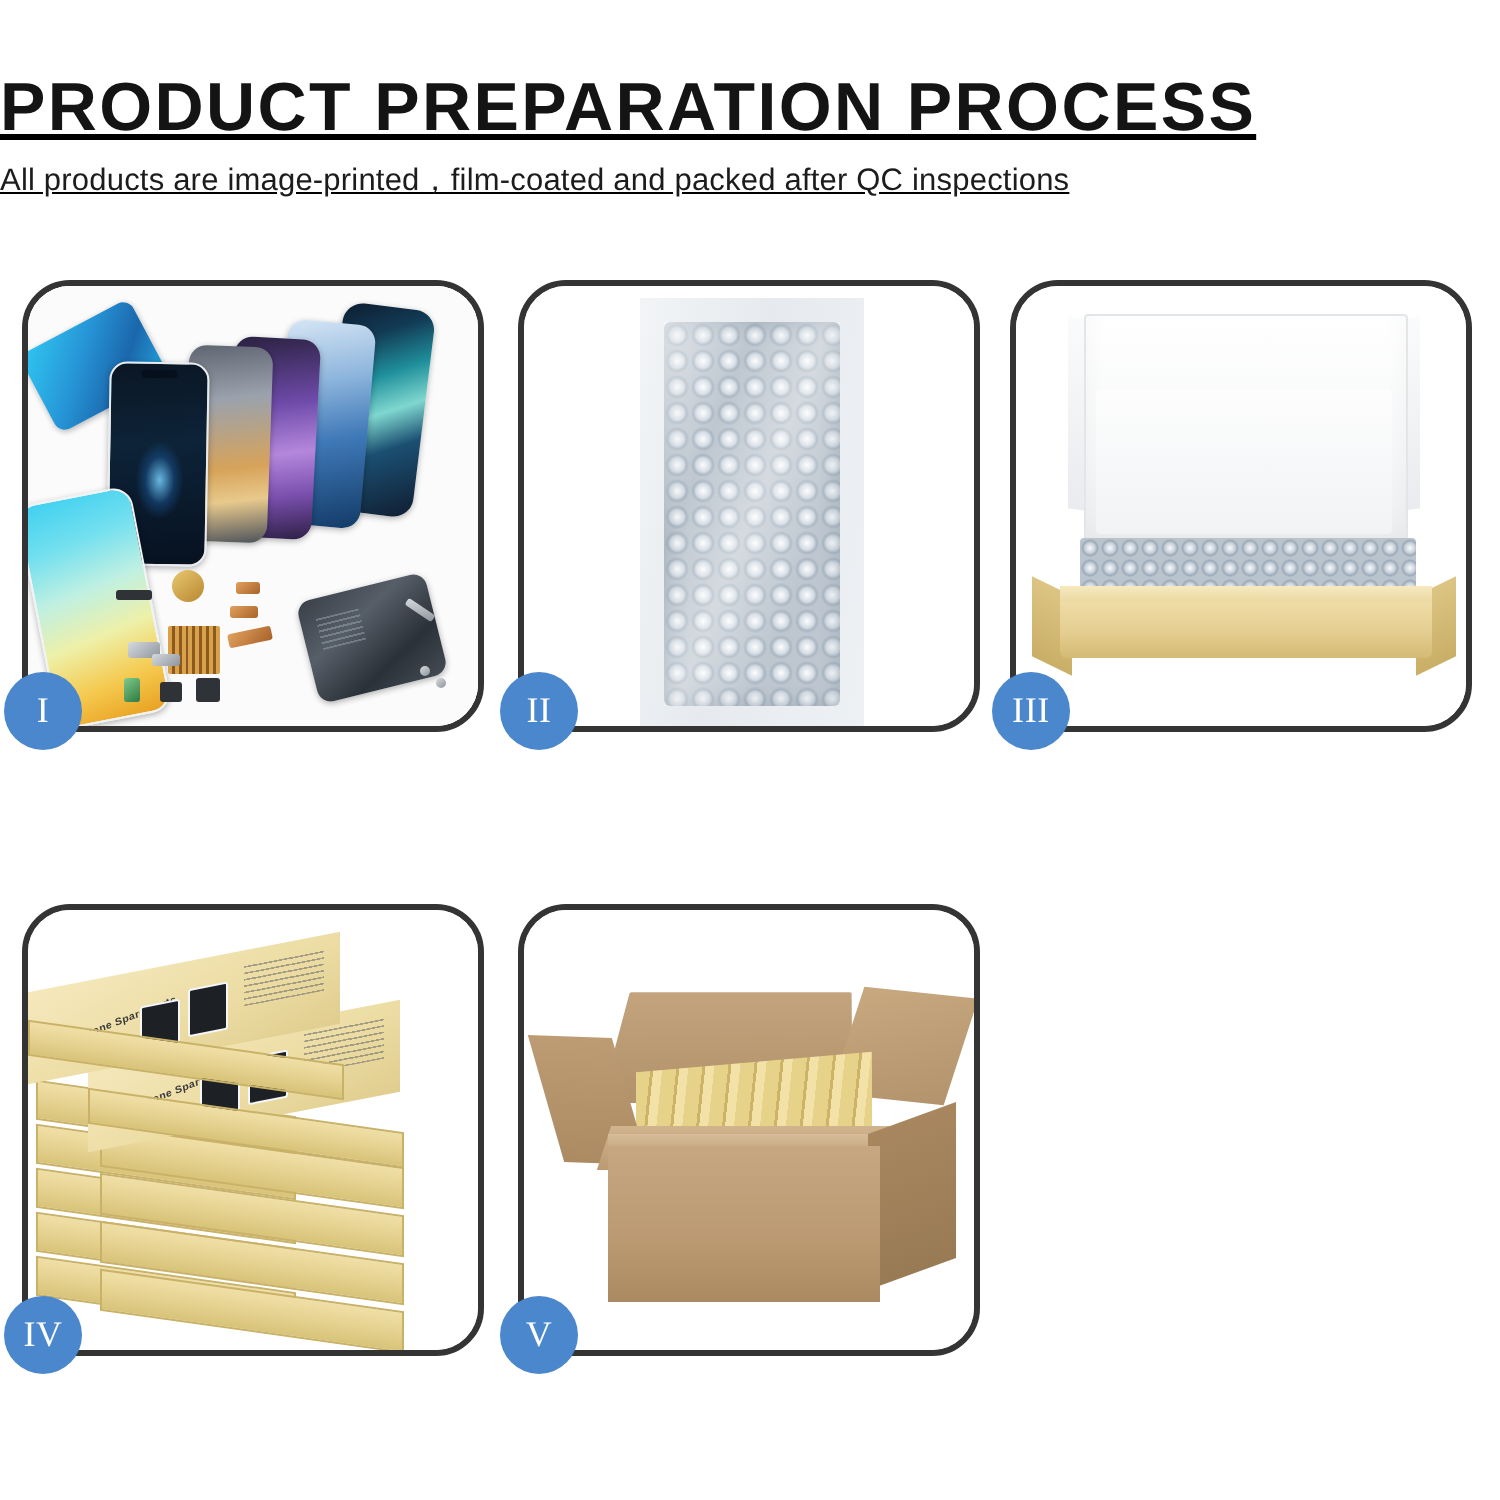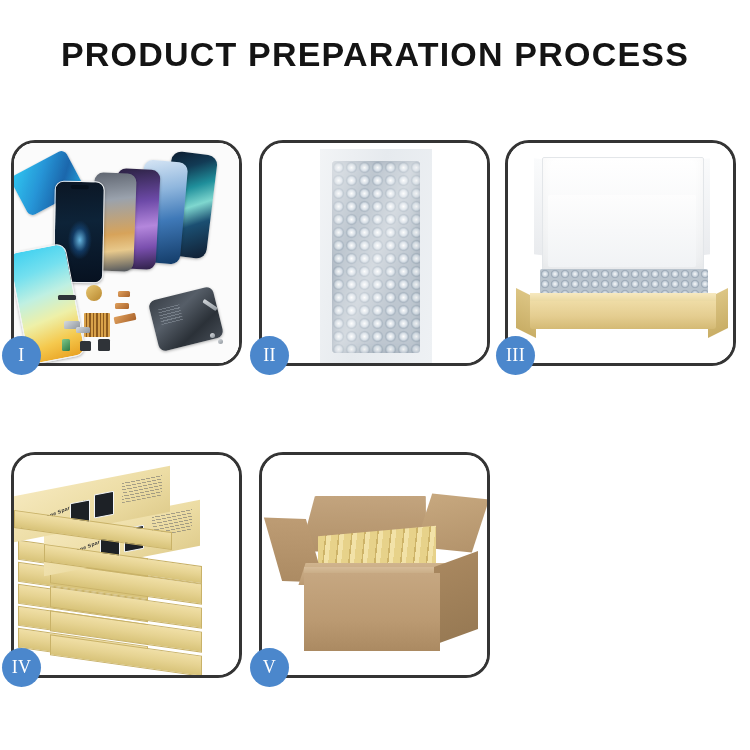--- a/index.html
+++ b/index.html
@@ -20,21 +20,21 @@
     height: 750px;
     background: #ffffff;
   }
 
   
   .header {
     position: absolute;
     left: 0;
     top: 34px;
     width: 750px;
-    text-align: center;
+    text-decoration: underline;
   }
   .title {
     font-family: "Liberation Sans", sans-serif;
     font-size: 34px;
     font-weight: 700;
     letter-spacing: 1.2px;
     color: #141414;
     line-height: 40px;
     white-space: nowrap;
   }
@@ -367,20 +367,21 @@
     transform: skewY(12deg);
   }
 </style>
 </head>
 <body>
 
 <div class="page">
 
   <div class="header">
     <div class="title">PRODUCT PREPARATION PROCESS</div>
+    <div class="subtitle">All products are image-printed，film-coated and packed after QC inspections</div>
   </div>
 
   <div class="grid">
 
     <div class="card c1">
       <div class="clip">
         <div class="scene">
           <div class="p1-bg"></div>
           <div class="phone ph-f"></div>
           <div class="phone ph-a"></div>

